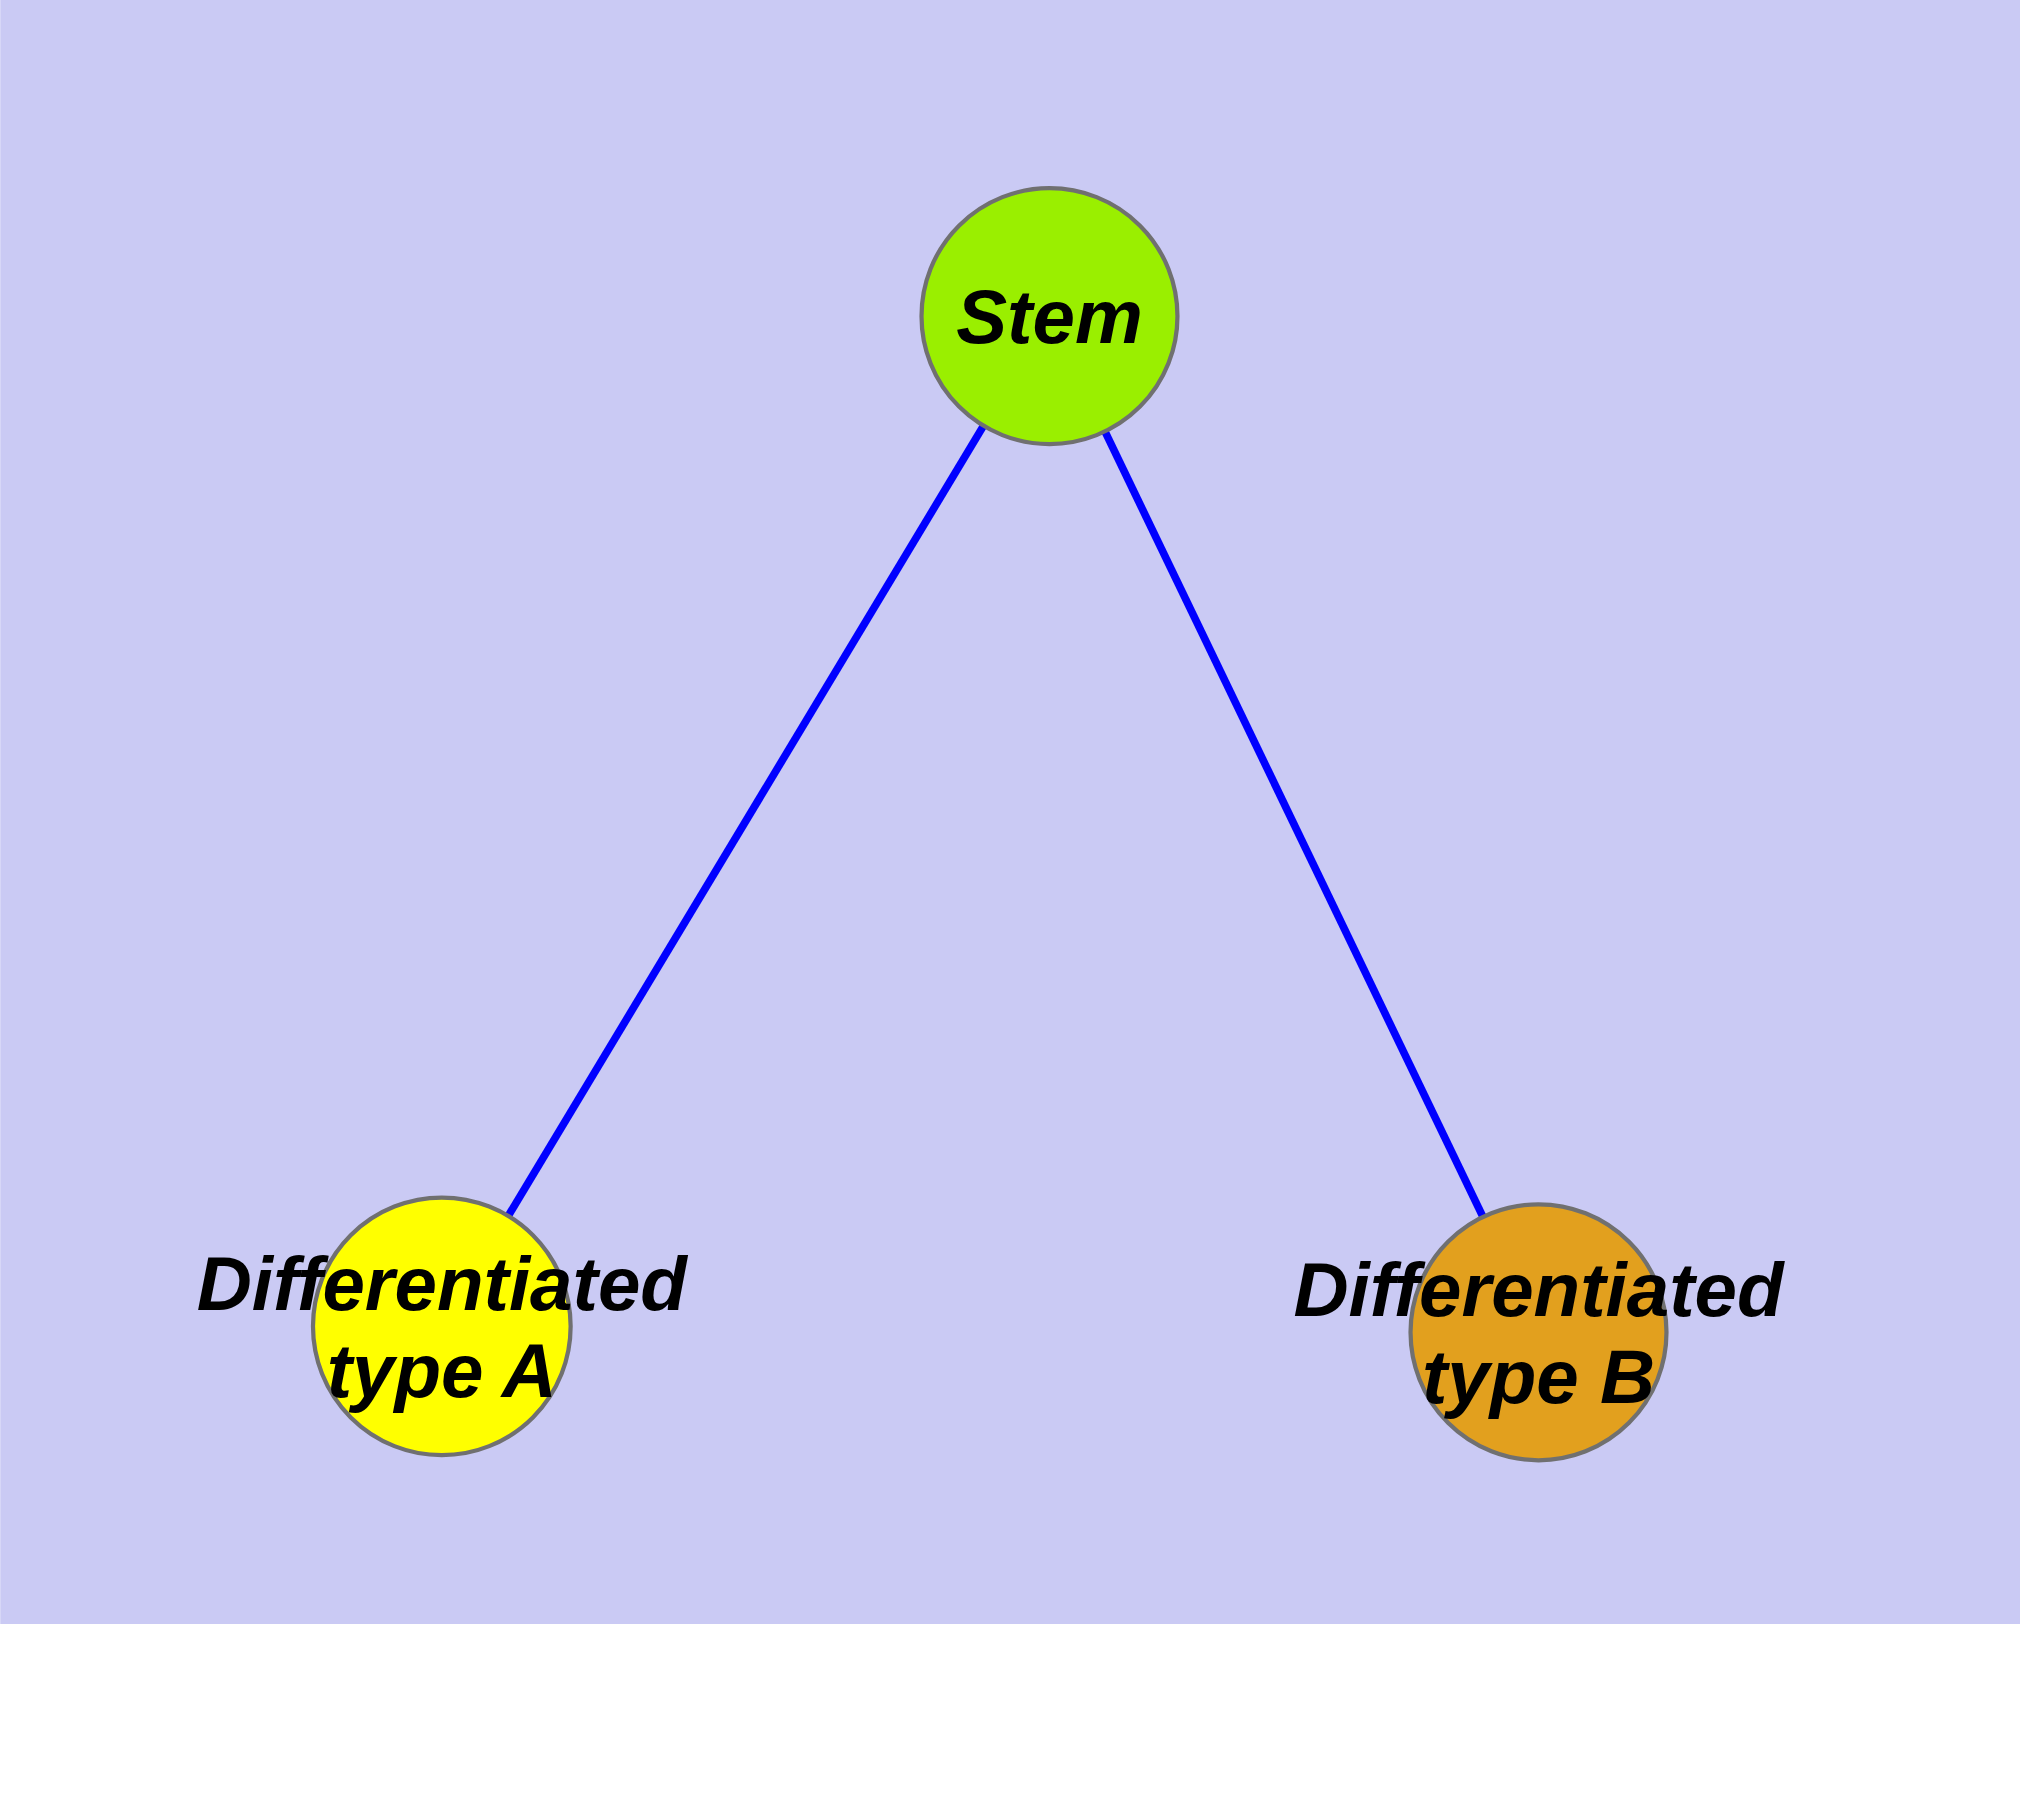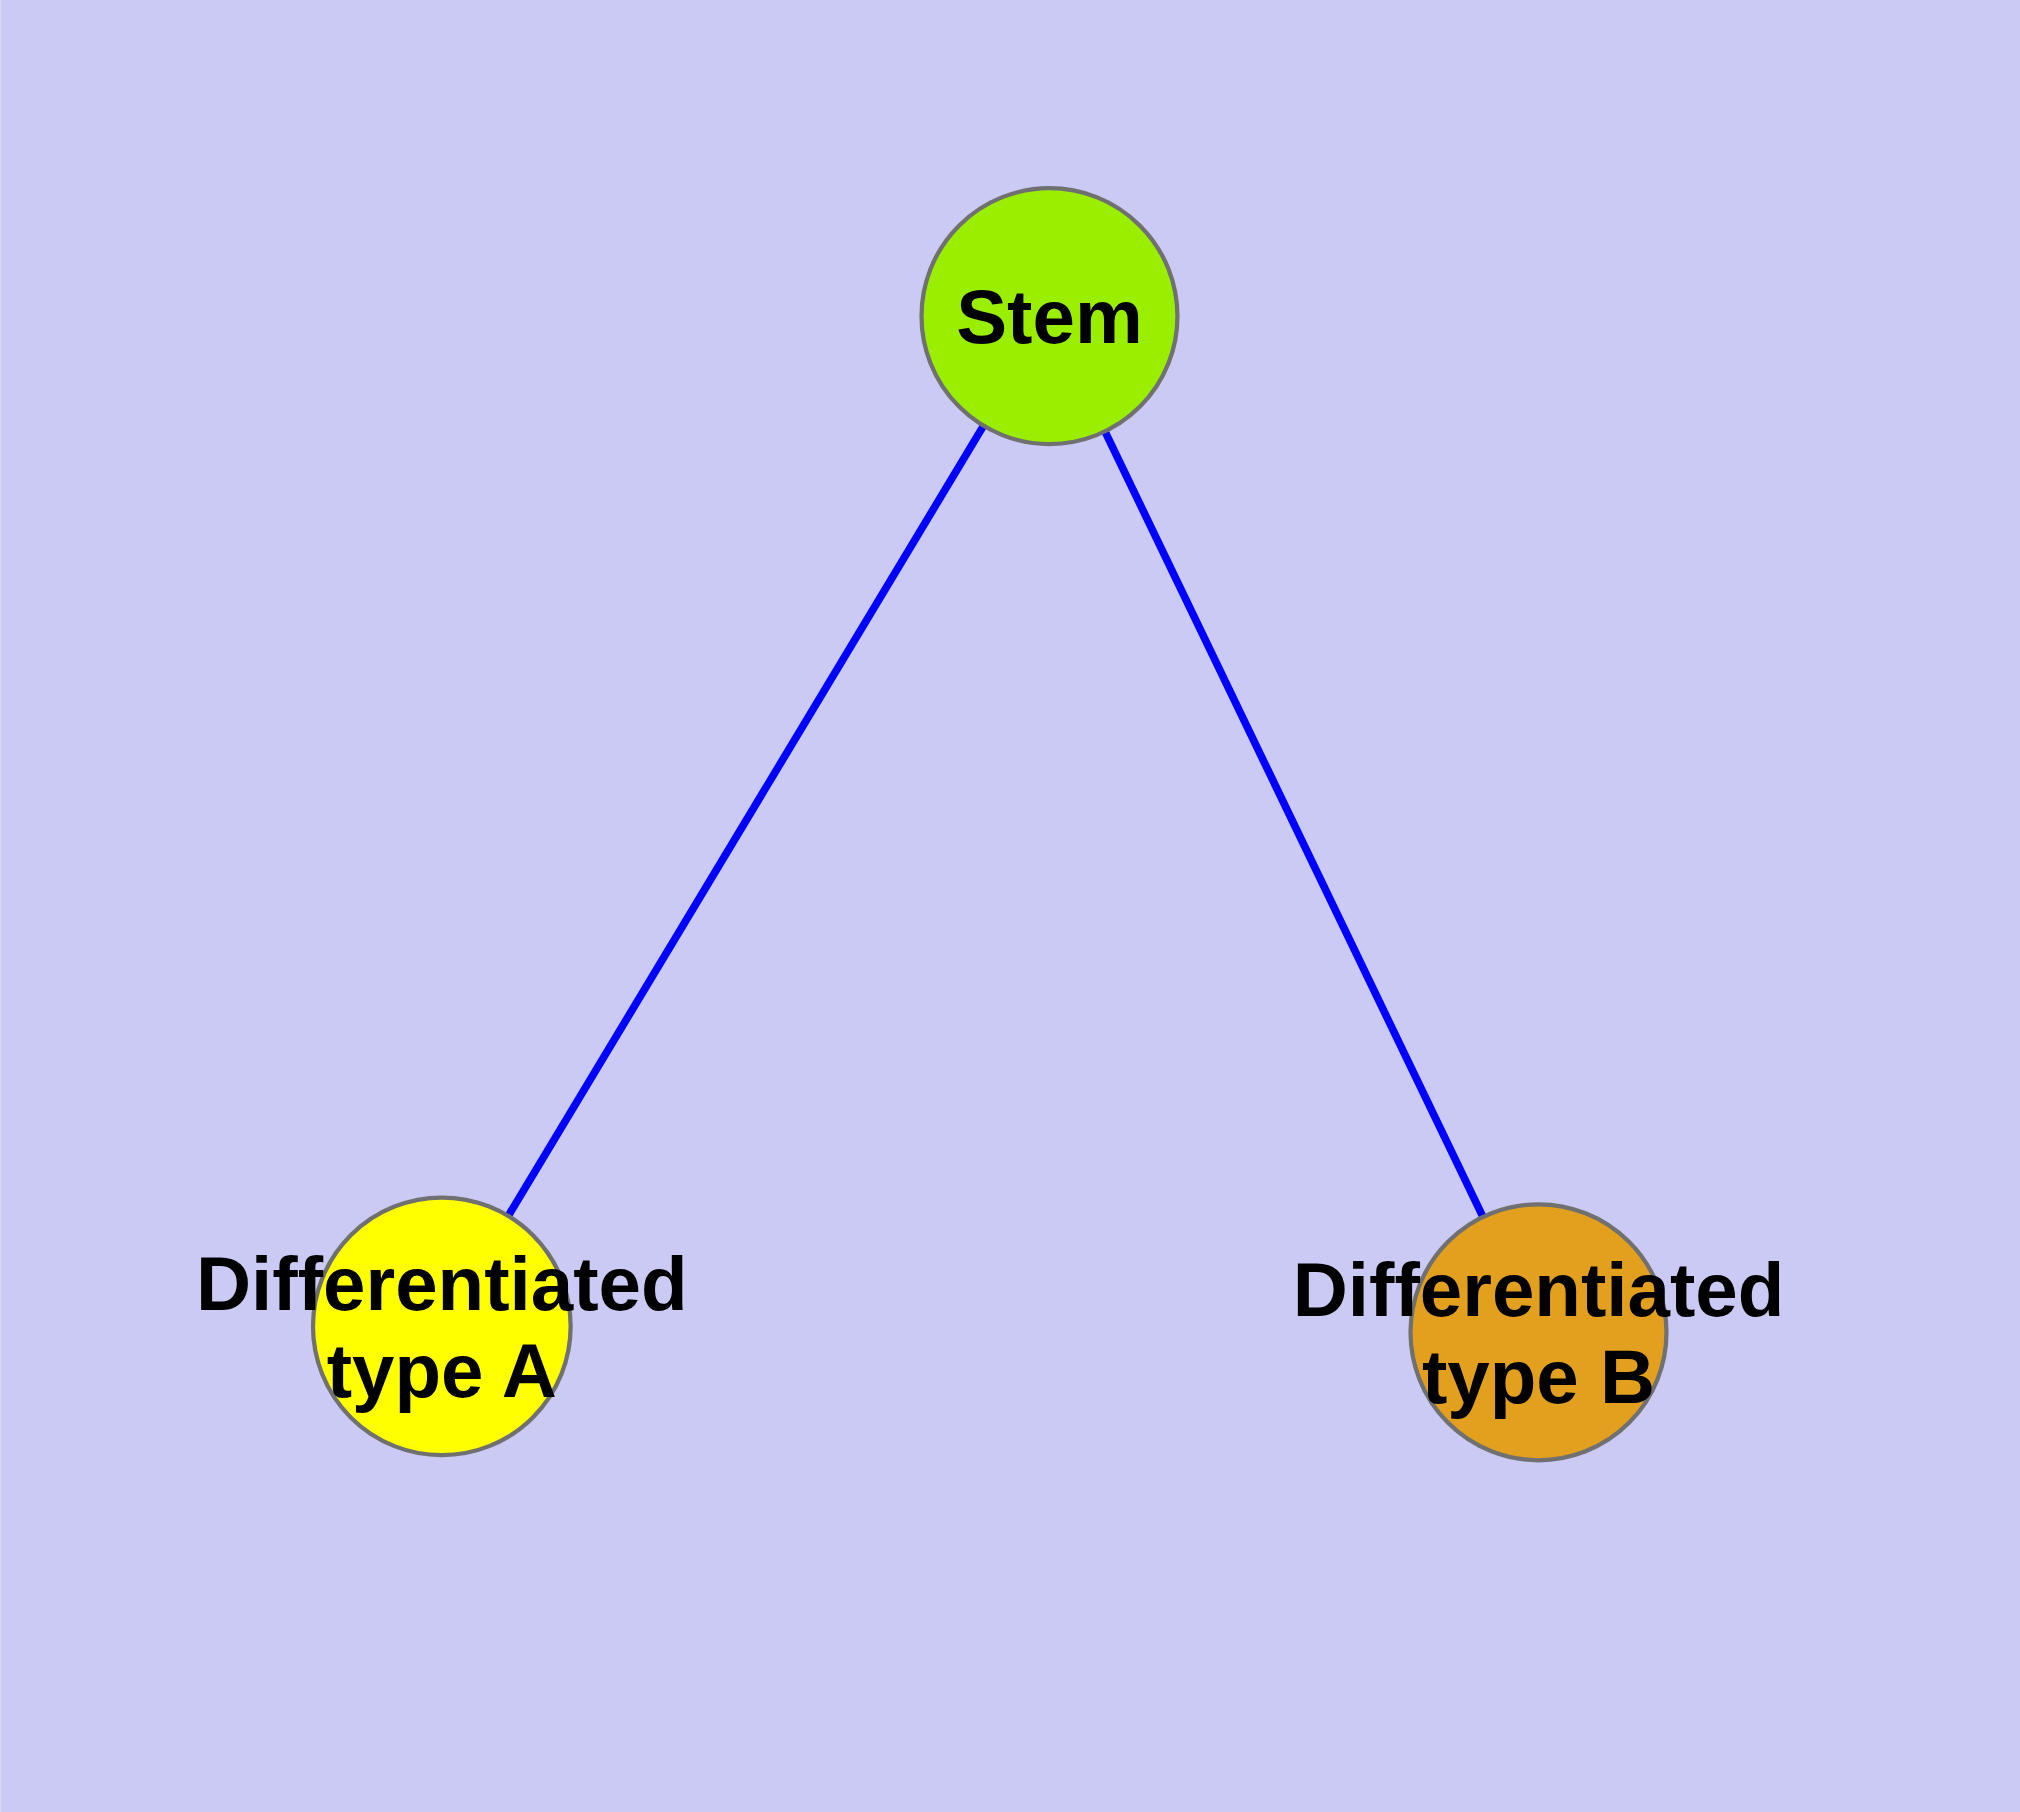--- a/index.html
+++ b/index.html
@@ -2,23 +2,24 @@
 <html style="font-size:13.6px"><head>
 <meta charset="utf-8">
 <style>
   html, body {
     margin: 0;
     padding: 0;
     background: #ffffff;
   }
   .page {
     width: 2021px;
-    height: 1812px;
+    height: 1624px;
     overflow: hidden;
     position: relative;
+    font-style: italic;
   }
   svg {
     display: block;
   }
   text.node-label {
     font-family: "Liberation Sans", "DejaVu Sans", sans-serif;
     font-weight: bold;
     text-anchor: middle;
   }
 </style>

